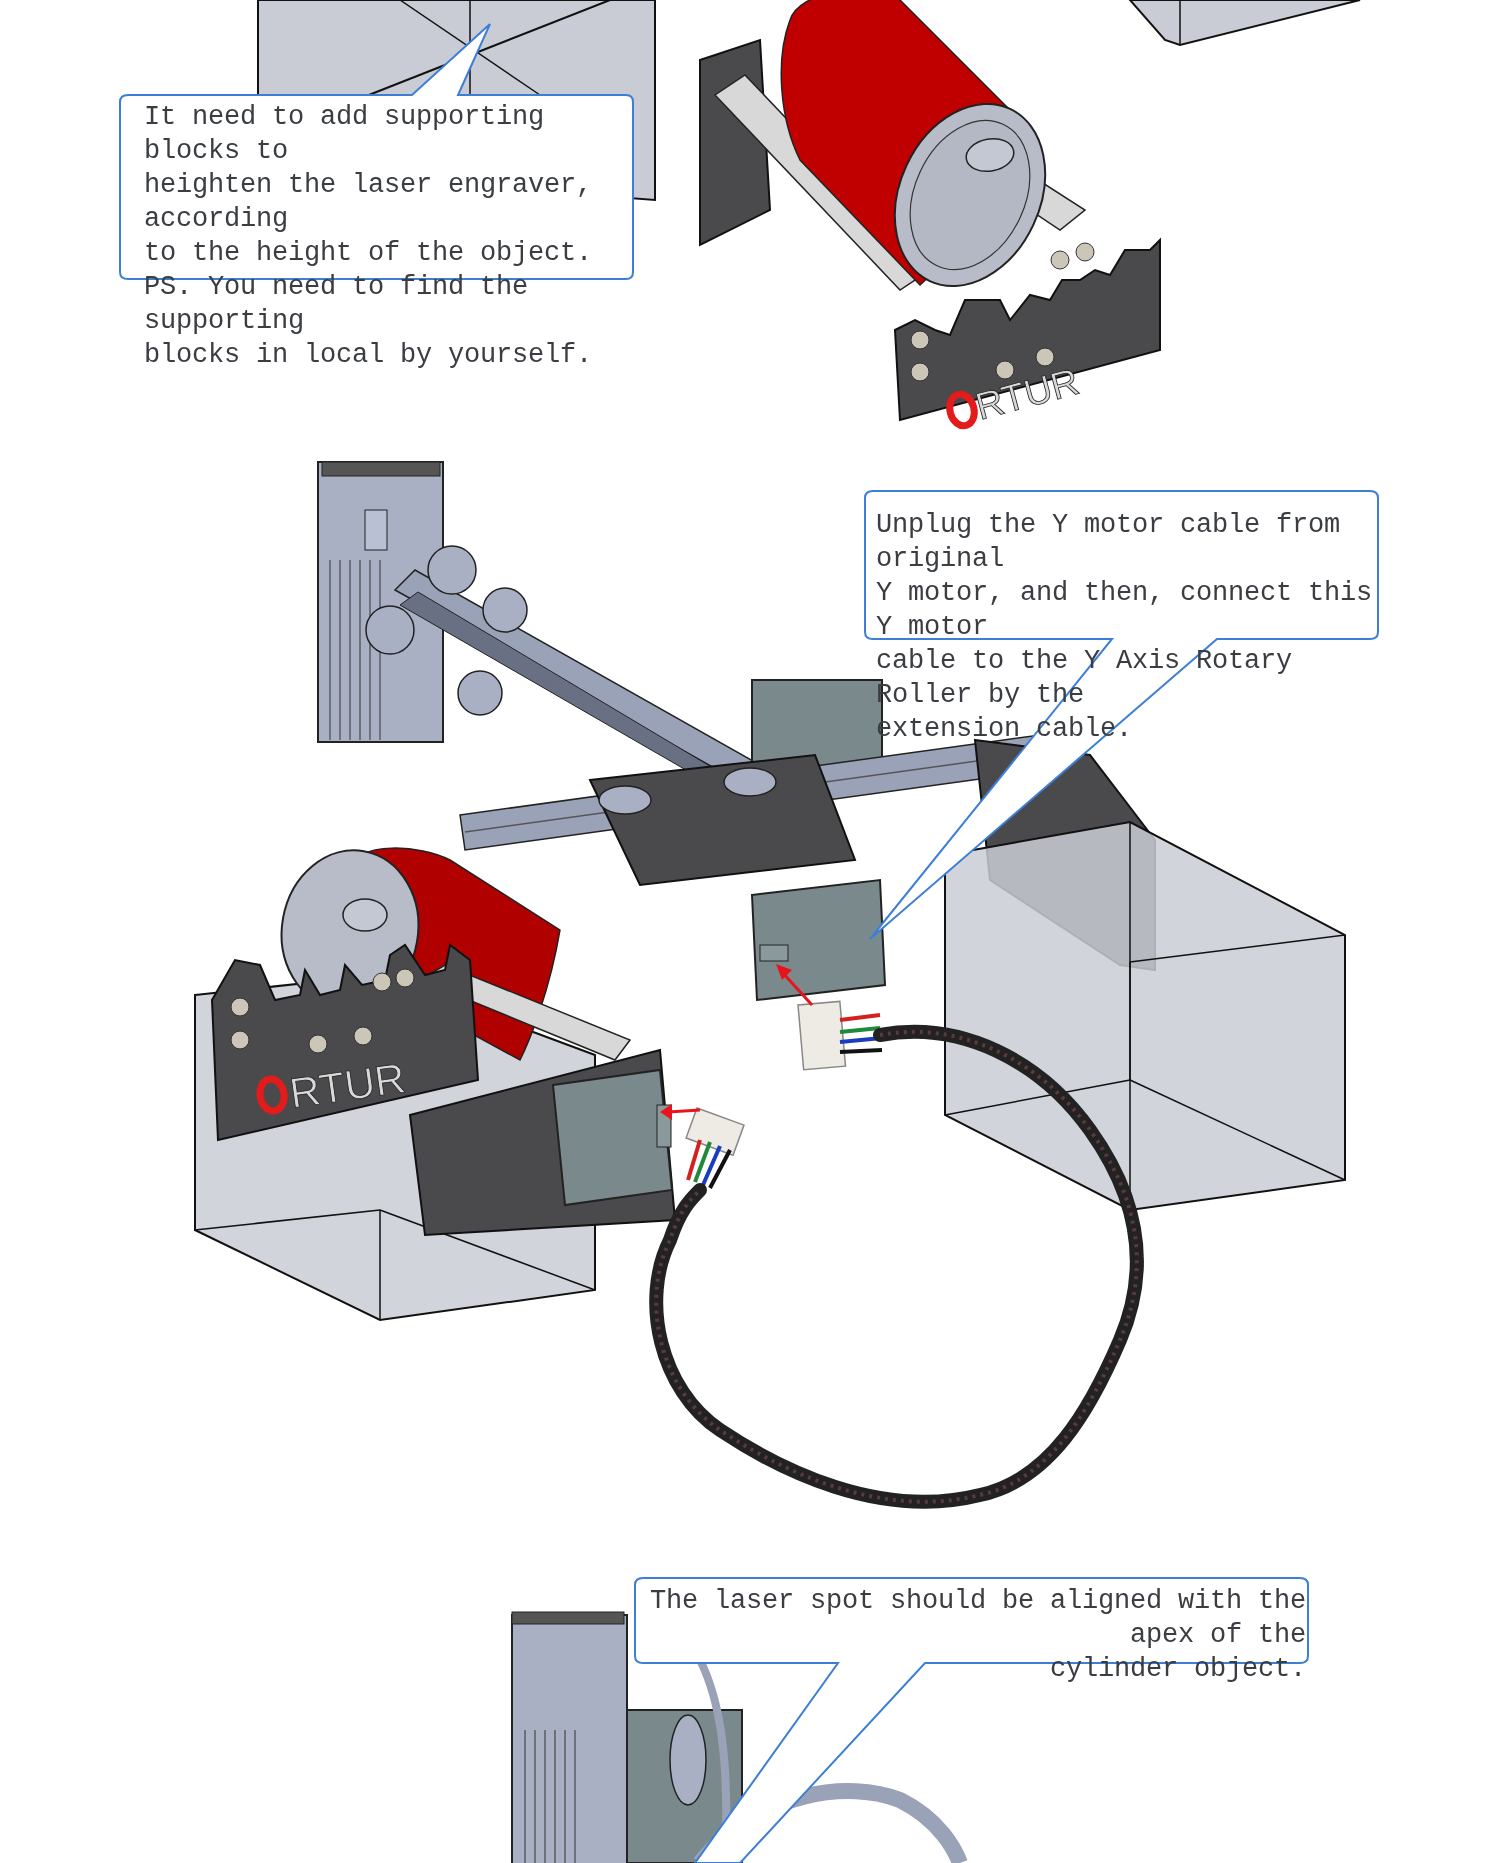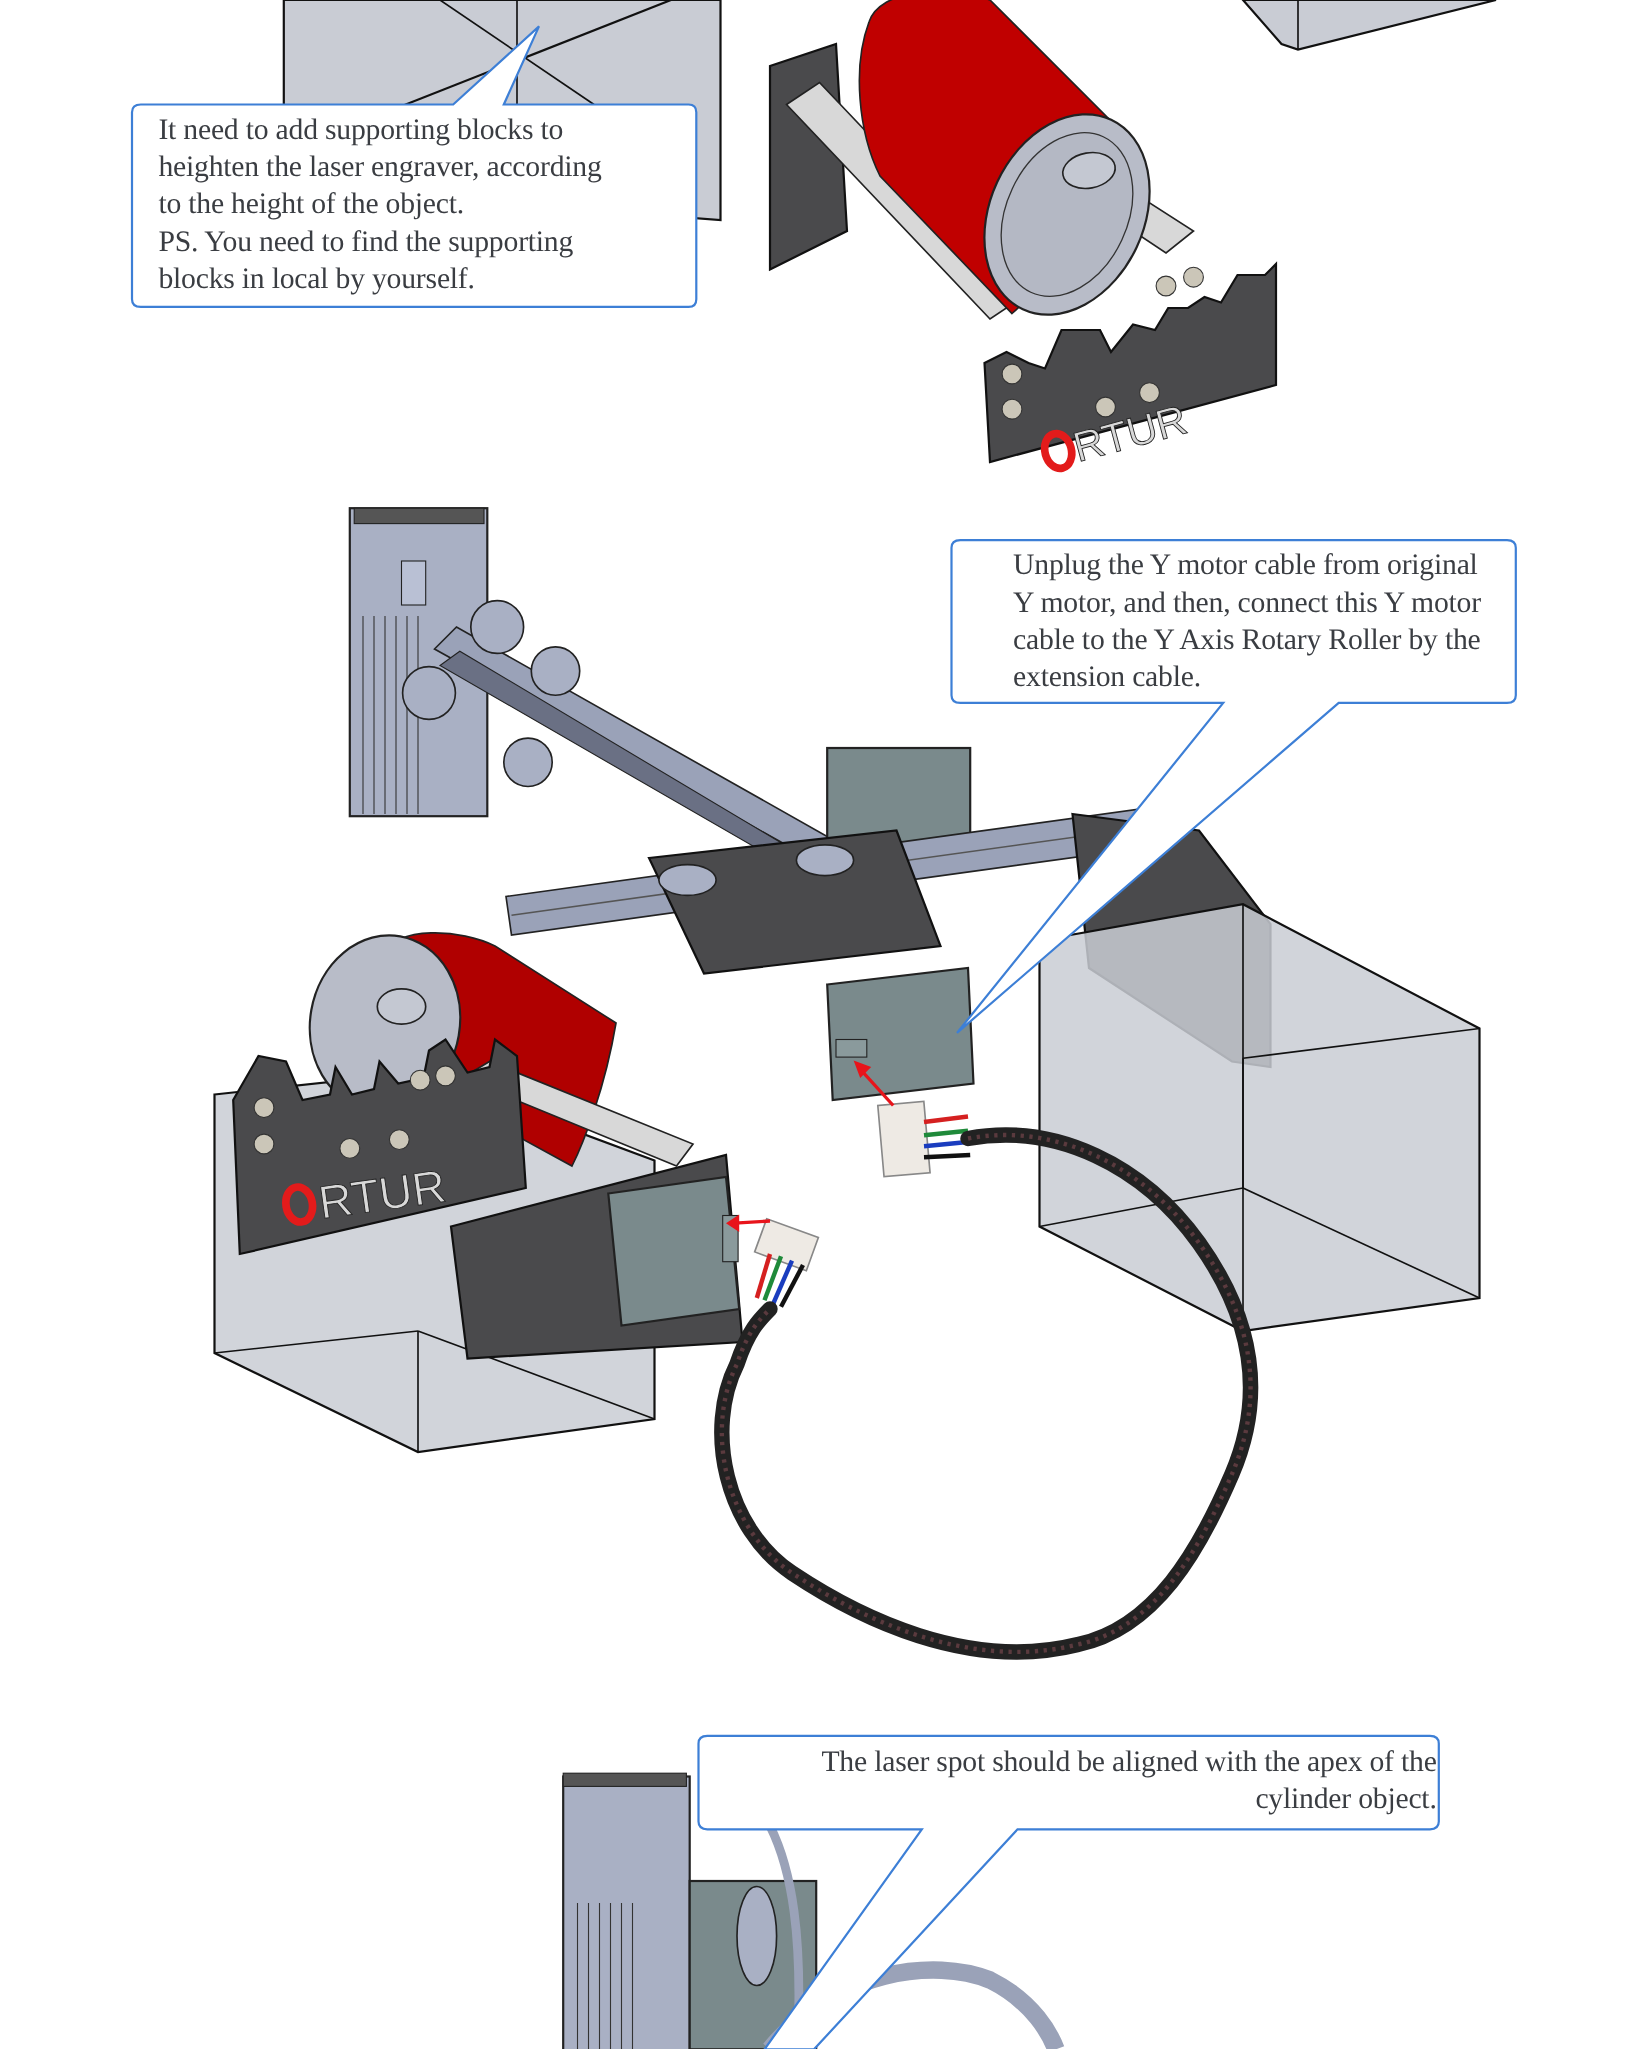--- a/index.html
+++ b/index.html
@@ -1,18 +1,18 @@
 <!DOCTYPE html>
 <html><head>
 <meta charset="utf-8">
 <style>
   html,body{margin:0;padding:0;background:#ffffff;}
   body{width:1500px;height:1863px;position:relative;overflow:hidden;font-family:"Liberation Sans", sans-serif;}
   .art{position:absolute;left:0;top:0;width:1500px;height:1863px;}
-  .callout-text{position:absolute;color:#3a3d42;font-size:27px;line-height:34px;letter-spacing:-0.2px;white-space:pre-line;font-family:Liberation Serif, serif;}
+  .callout-text{position:absolute;color:#3a3d42;font-size:27px;line-height:34px;letter-spacing:-0.2px;white-space:pre-line;font-family:Liberation Mono, monospace;}
 </style>
 </head>
 <body>
 
 <svg class="art" viewBox="0 0 1500 1863" xmlns="http://www.w3.org/2000/svg">
 
   <g>
 
     <g>
       <polygon points="258,0 655,0 655,200 258,170" fill="#c9ccd4" stroke="#111" stroke-width="2"></polygon>
@@ -188,18 +188,18 @@
   <path d="M128,95 L412,95 L490,24 L458,95 L626,95 Q633,95 633,102 L633,272 Q633,279 626,279 L128,279 Q120,279 120,272 L120,102 Q120,95 128,95 Z" fill="#ffffff" stroke="#3d7fd6" stroke-width="2"></path>
   <path d="M873,491 L1370,491 Q1378,491 1378,498 L1378,632 Q1378,639 1370,639 L1217,639 L870,939 L1112,639 L873,639 Q865,639 865,632 L865,498 Q865,491 873,491 Z" fill="#ffffff" stroke="#3d7fd6" stroke-width="2"></path>
   <path d="M643,1578 L1300,1578 Q1308,1578 1308,1585 L1308,1656 Q1308,1663 1300,1663 L925,1663 L740,1863 L695,1863 L838,1663 L643,1663 Q635,1663 635,1656 L635,1585 Q635,1578 643,1578 Z" fill="#ffffff" stroke="#3d7fd6" stroke-width="2"></path>
 </svg>
 
 <div class="callout-text" style="left:144px;top:100px;width:485px;">It need to add supporting blocks to
 heighten the laser engraver, according
 to the height of the object.
 PS. You need to find the supporting
 blocks in local by yourself.</div>
-<div class="callout-text" style="left:876px;top:496px;width:500px;margin-left:45px;">Unplug the Y motor cable from original
+<div class="callout-text" style="left:876px;top:508px;width:500px;">Unplug the Y motor cable from original
 Y motor, and then, connect this Y motor
 cable to the Y Axis Rotary Roller by the
 extension cable.</div>
 <div class="callout-text" style="left:646px;top:1584px;width:660px;text-align:right;">The laser spot should be aligned with the apex of the
 cylinder object.</div>
 
 </body></html>

